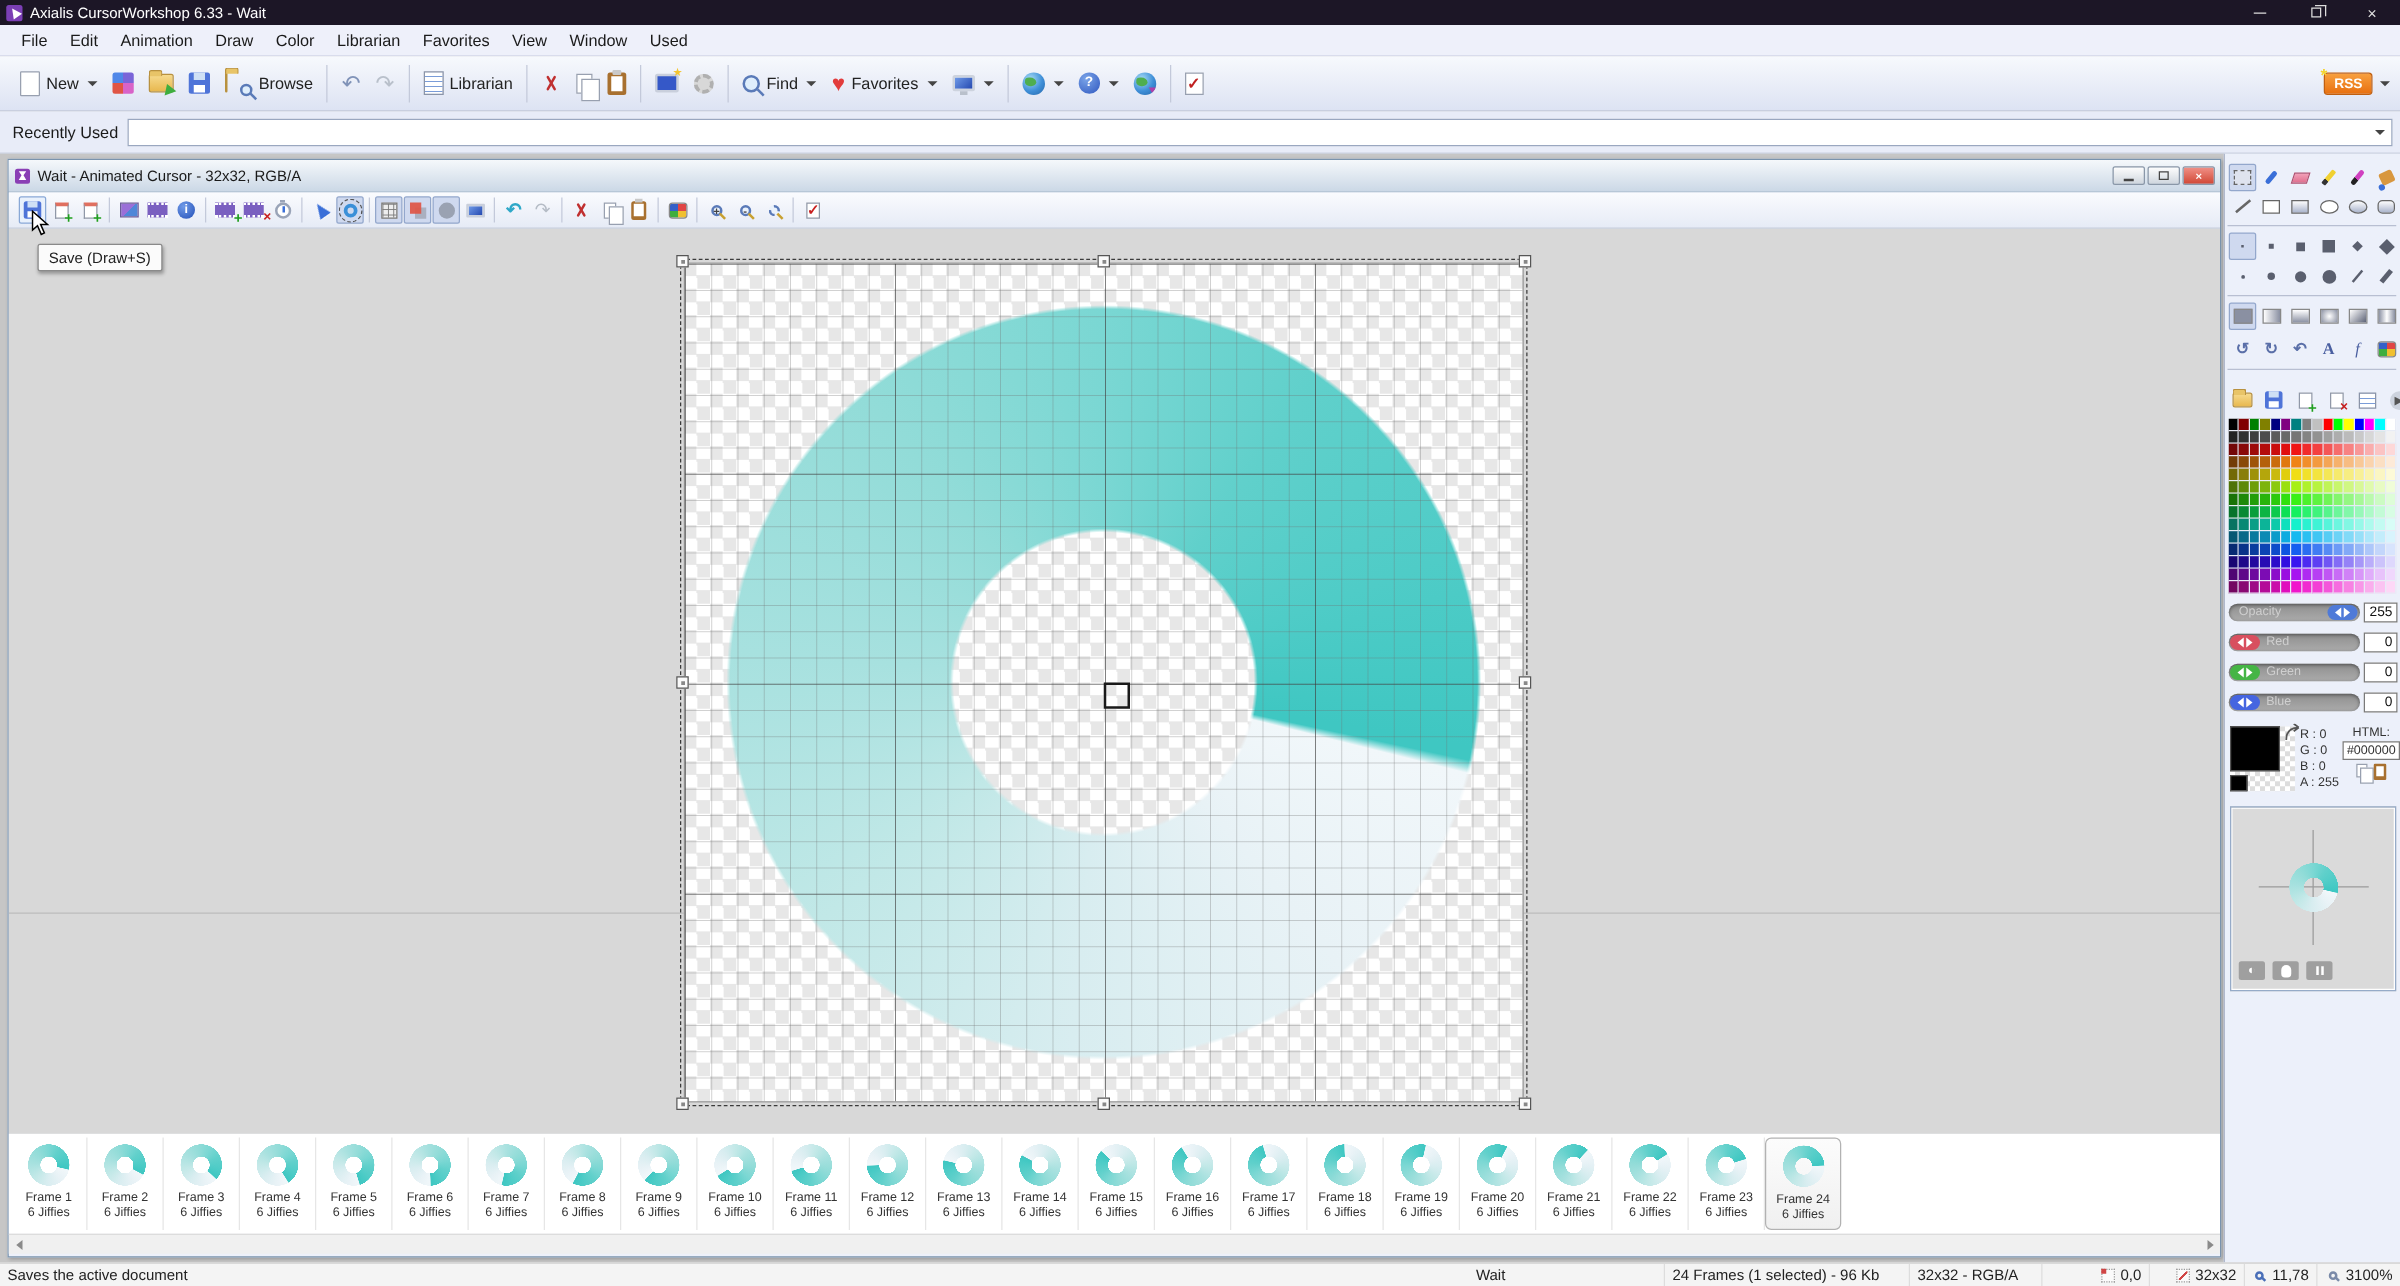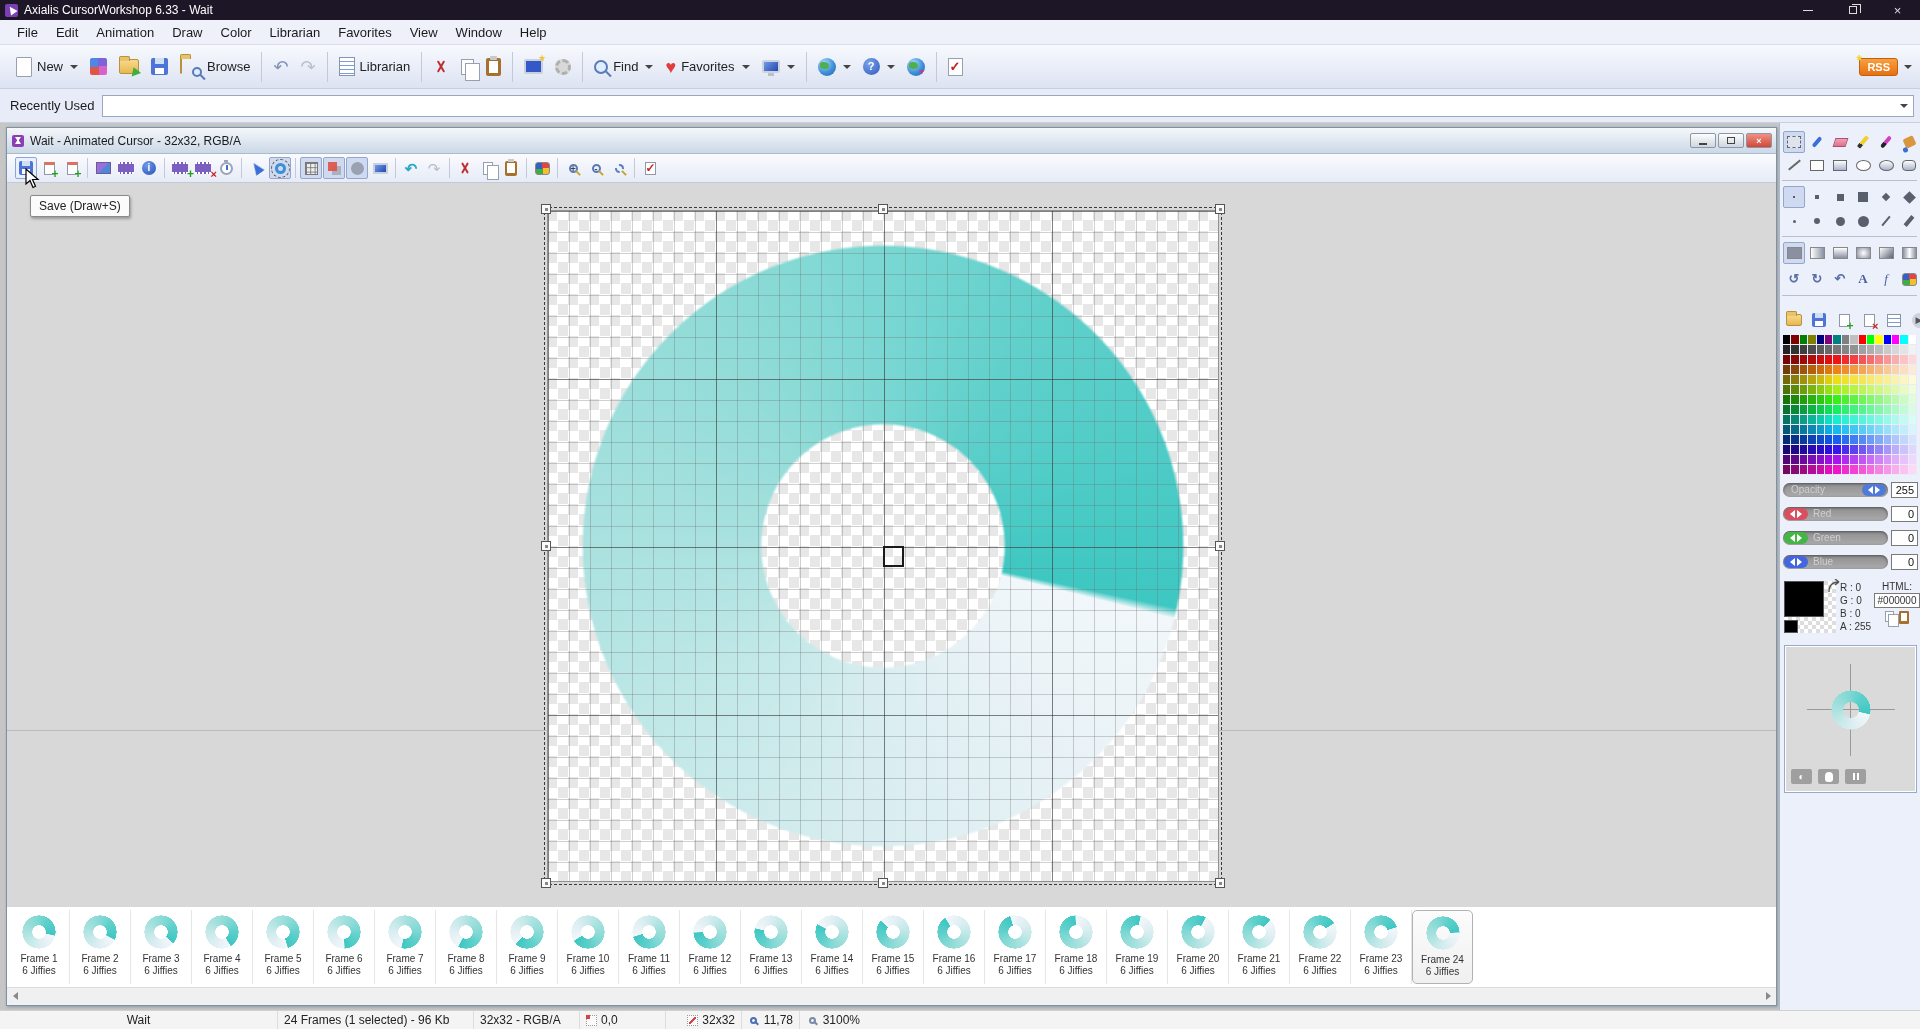--- a/index.html
+++ b/index.html
@@ -248,21 +248,21 @@
 <div id="menubar">
     <div class="mitem">File</div>
     <div class="mitem">Edit</div>
     <div class="mitem">Animation</div>
     <div class="mitem">Draw</div>
     <div class="mitem">Color</div>
     <div class="mitem">Librarian</div>
     <div class="mitem">Favorites</div>
     <div class="mitem">View</div>
     <div class="mitem">Window</div>
-    <div class="mitem">Help</div>
+    <div class="mitem">Used</div>
   </div>
 
 <div id="maintoolbar">
   <div class="tbtn">
     <span class="b-page"></span>
     <span>New</span>
     <span class="dd"></span>
   </div>
   <div class="tbtn">
       <span class="b-squares"></span>
@@ -1120,24 +1120,25 @@
         </div>
       <div class="pbtn">
           <span class="pbar"></span>
           <span class="pbar"></span>
         </div>
     </div>
   </div>
 </div>
 
 <div id="statusbar">
+  <div class="seg grow">Saves the active document</div>
   <div class="seg" style="width:278px;justify-content:center">Wait</div>
   <div class="seg" style="width:196px">24 Frames (1 selected) - 96 Kb</div>
   <div class="seg" style="width:106px">32x32 - RGB/A</div>
-  <div class="seg" style="width:86px;">
+  <div class="seg" style="width:86px;justify-content:flex-end">
     <span class="s-grid corner"></span>
     <span>0,0</span>
   </div>
   <div class="seg" style="width:76px;justify-content:flex-end">
     <span class="s-grid diag"></span>
     <span>32x32</span>
   </div>
   <div class="seg" style="width:58px;justify-content:flex-end">
     <span class="s-mag"></span>
     <span>11,78</span>

